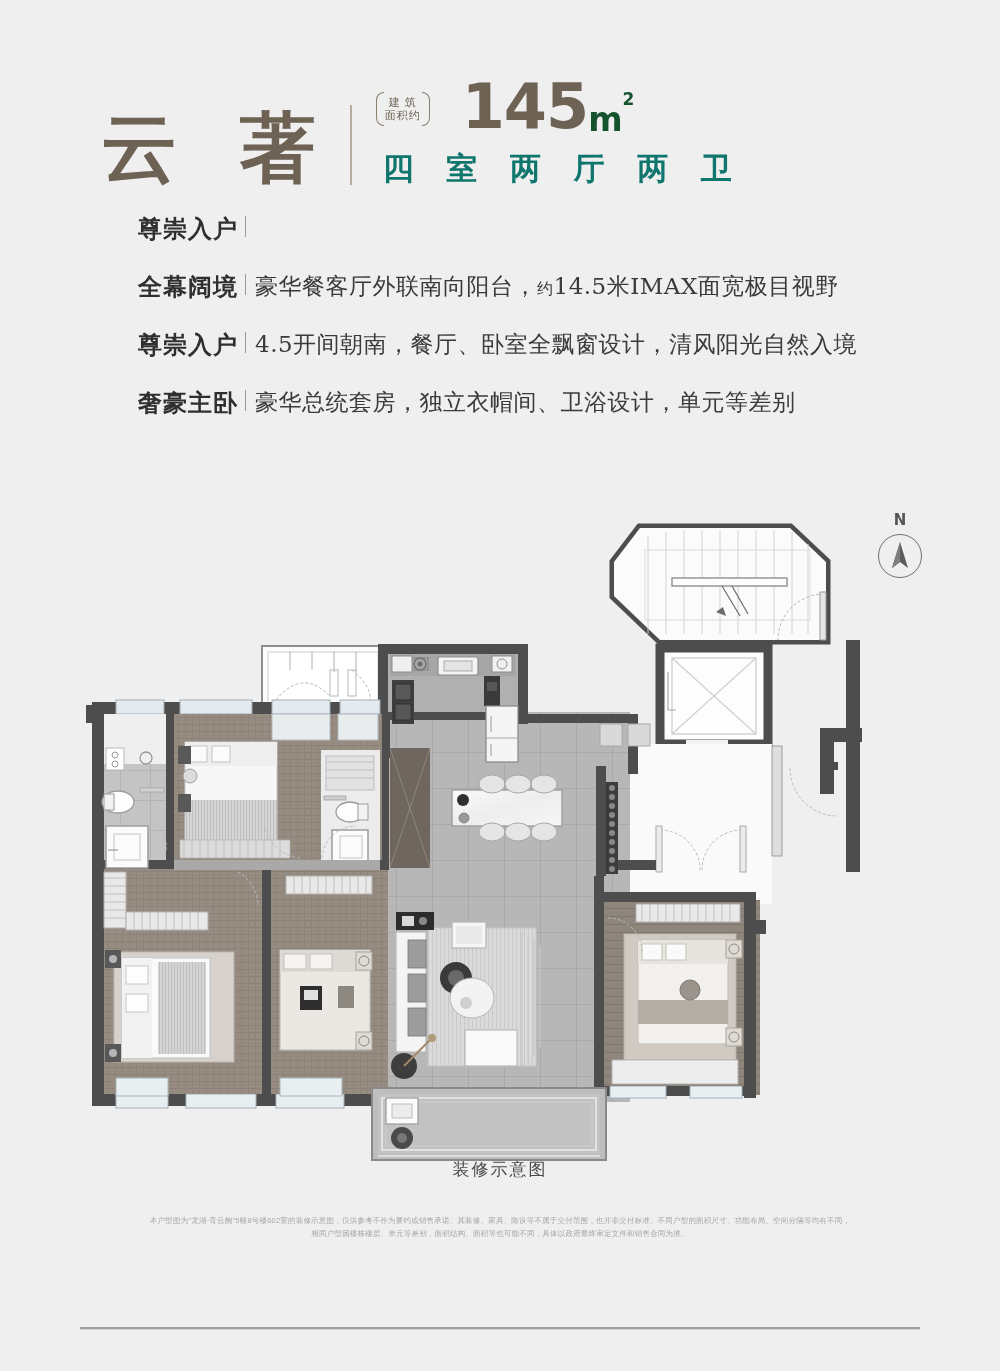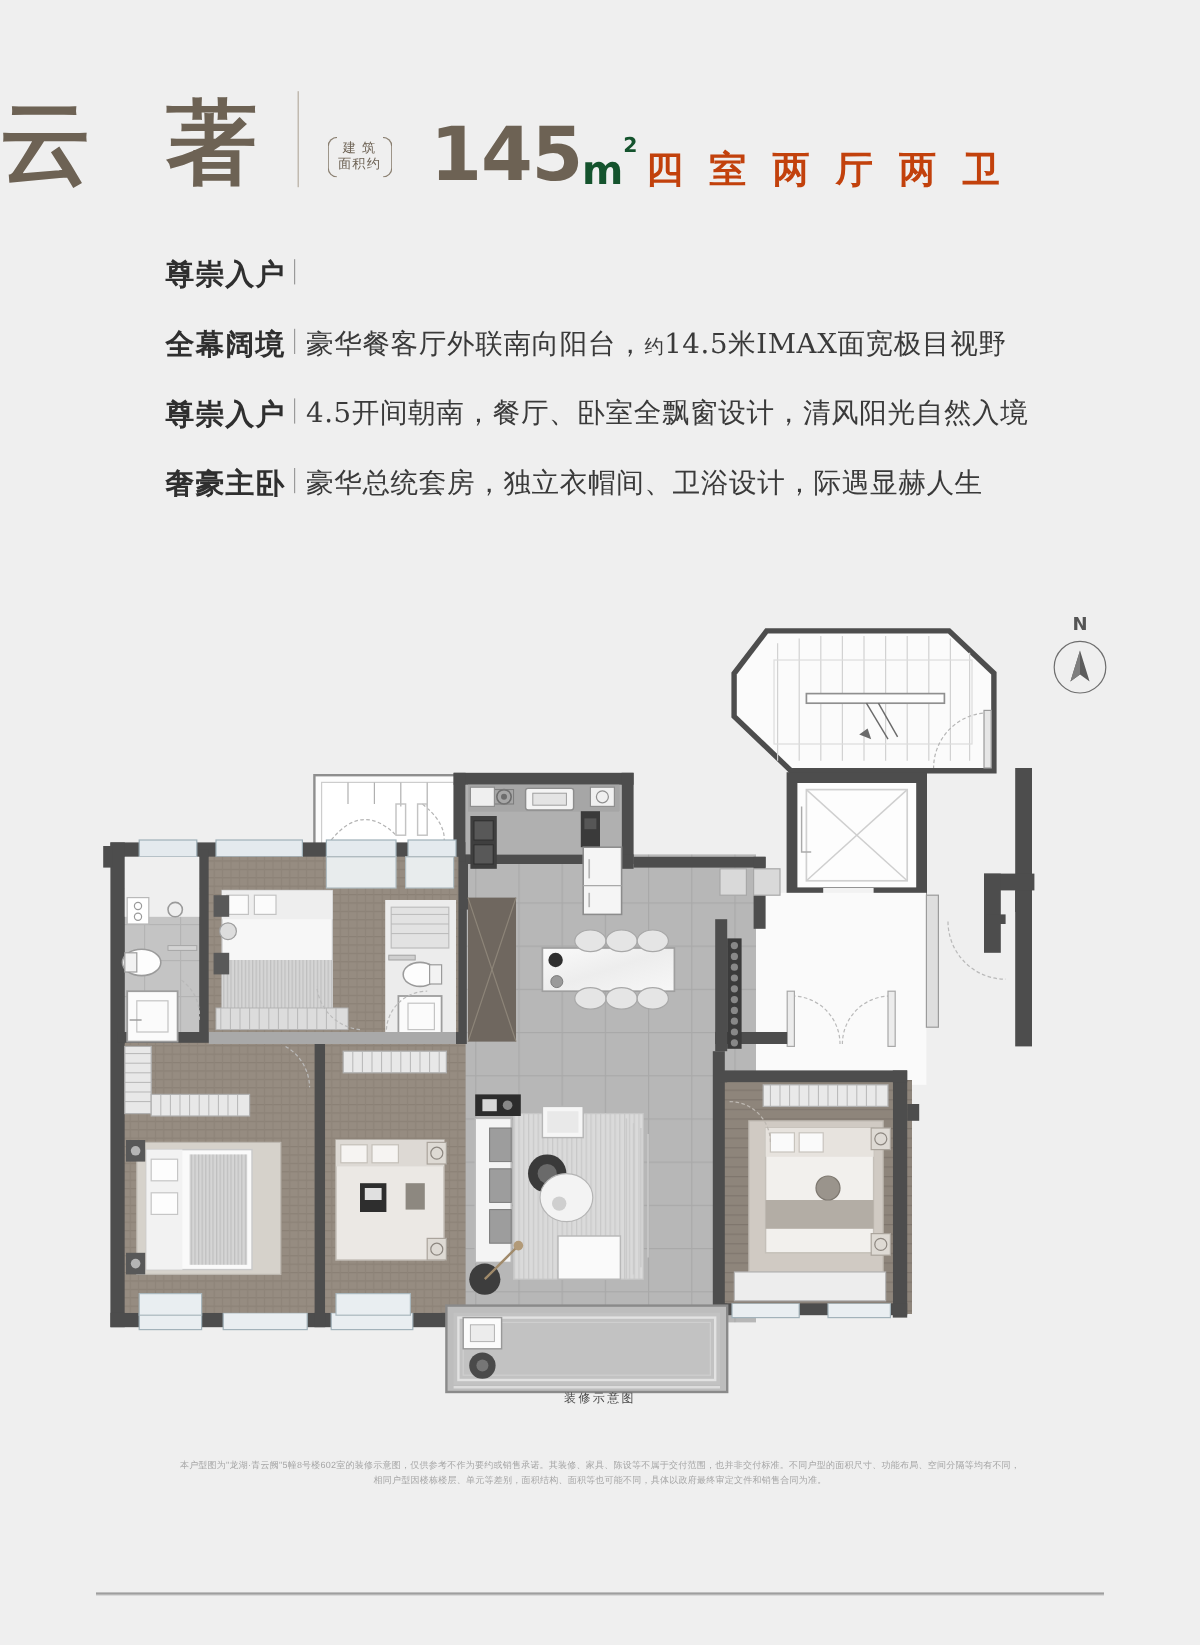--- a/index.html
+++ b/index.html
@@ -26,21 +26,21 @@
     color:#6d6254;
     font-weight:600;
     padding-right:6px;
     white-space:nowrap;
   }
   .title-divider{
     width:2px;height:80px;background:#b6ada1;
     margin:0 24px 6px 10px;
   }
   .area-block{
-    display:flex;flex-direction:row;align-items:flex-end;
+    display:flex;flex-direction:column;align-items:flex-start;
     padding-bottom:2px;
   }
   .area-top{display:flex;align-items:flex-end;}
   .area-pref{
     position:relative;
     font-size:11px;line-height:13px;
     color:#6d6254;
     letter-spacing:1px;
     text-align:center;
     padding:4px 9px 4px 9px;
@@ -59,24 +59,24 @@
     font-size:62px;line-height:62px;font-weight:700;
     color:#6d6254;letter-spacing:-1px;margin-left:28px;
   }
   .area-unit{
     font-family:"DejaVu Sans","Liberation Sans",sans-serif;
     font-size:33px;line-height:33px;font-weight:700;color:#14532d;
     position:relative;top:-2px;
   }
   .area-unit sup{font-size:17px;top:-14px;position:relative;}
   .area-sub{
-    font-family:Liberation Serif, serif;
+    font-family:Liberation Mono, monospace;
     font-size:31px;line-height:36px;font-weight:600;
-    letter-spacing:7px;color:#c2410c;
-    margin-top:2px;padding-left:7px;white-space:nowrap;
+    letter-spacing:7px;color:#0f766e;
+    margin-top:15px;padding-left:7px;white-space:nowrap;
   }
 
   
   .features{
     position:absolute;top:213px;left:138px;width:760px;
   }
   .feature{
     display:flex;align-items:flex-start;
     margin-bottom:26px;
     white-space:nowrap;
@@ -117,21 +117,21 @@
     margin:6px auto 0;position:relative;
   }
   .compass-dial svg{position:absolute;left:50%;top:50%;transform:translate(-50%,-50%);}
 
   
   .plan-wrap{
     position:absolute;left:0;top:500px;width:1000px;height:680px;
   }
   .plan-caption{
     position:absolute;left:0;top:1158px;width:1000px;text-align:center;
-    font-size:10px;color:#4a4a4a;letter-spacing:2px;
+    font-size:17px;color:#4a4a4a;letter-spacing:2px;
     font-family:"DejaVu Serif","Liberation Serif",serif;
   }
 
   
   .disclaimer-bottom{
     position:absolute;left:0;top:1214px;width:1000px;
     text-align:center;color:#a6a6a6;
     font-size:7.5px;line-height:13px;letter-spacing:0.2px;
   }
   .rule{
@@ -175,21 +175,21 @@
       <span class="feature-val"><span>豪华餐客厅外联南向阳台，</span><span class="sm">约</span><span>14.5米IMAX面宽极目视野</span></span>
     </div>
     <div class="feature">
       <span class="feature-key">尊崇入户</span>
       <span class="feature-bar"></span>
       <span class="feature-val">4.5开间朝南，餐厅、卧室全飘窗设计，清风阳光自然入境</span>
     </div>
     <div class="feature">
       <span class="feature-key">奢豪主卧</span>
       <span class="feature-bar"></span>
-      <span class="feature-val">豪华总统套房，独立衣帽间、卫浴设计，际遇显赫人生</span>
+      <span class="feature-val">豪华总统套房，独立衣帽间、卫浴设计，单元等差别</span>
     </div>
   </div>
 
 
   <div class="compass">
     <div class="compass-n">N</div>
     <div class="compass-dial">
       <svg width="24" height="30" viewBox="0 0 24 30">
         <polygon points="12,1 20,27 12,21 4,27" fill="#5c5c5c"></polygon>
         <polygon points="12,1 12,21 4,27" fill="#7e7e7e"></polygon>

